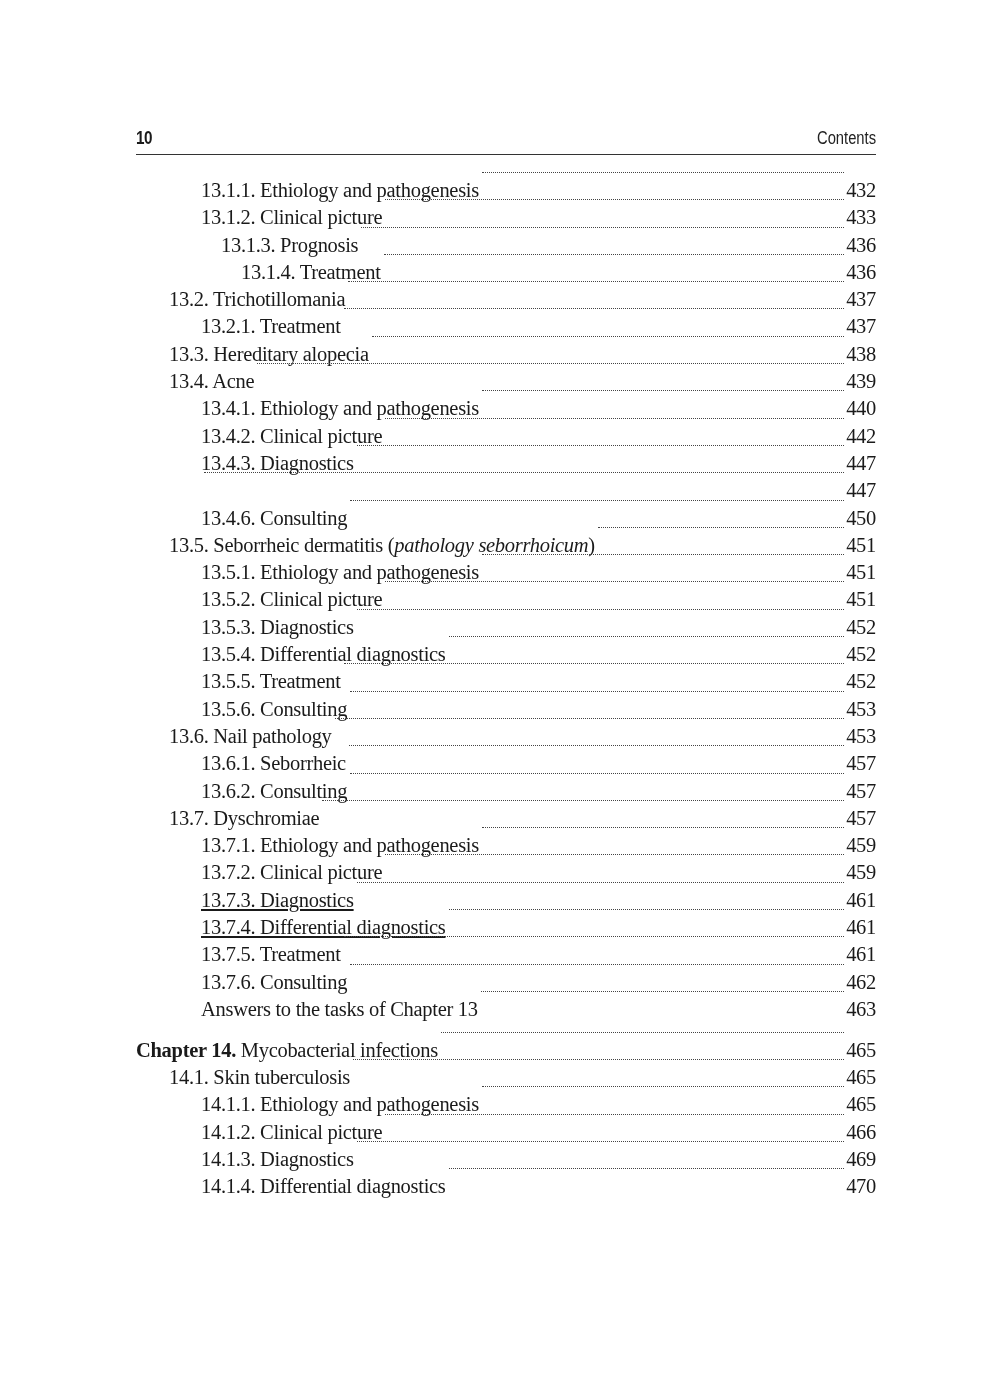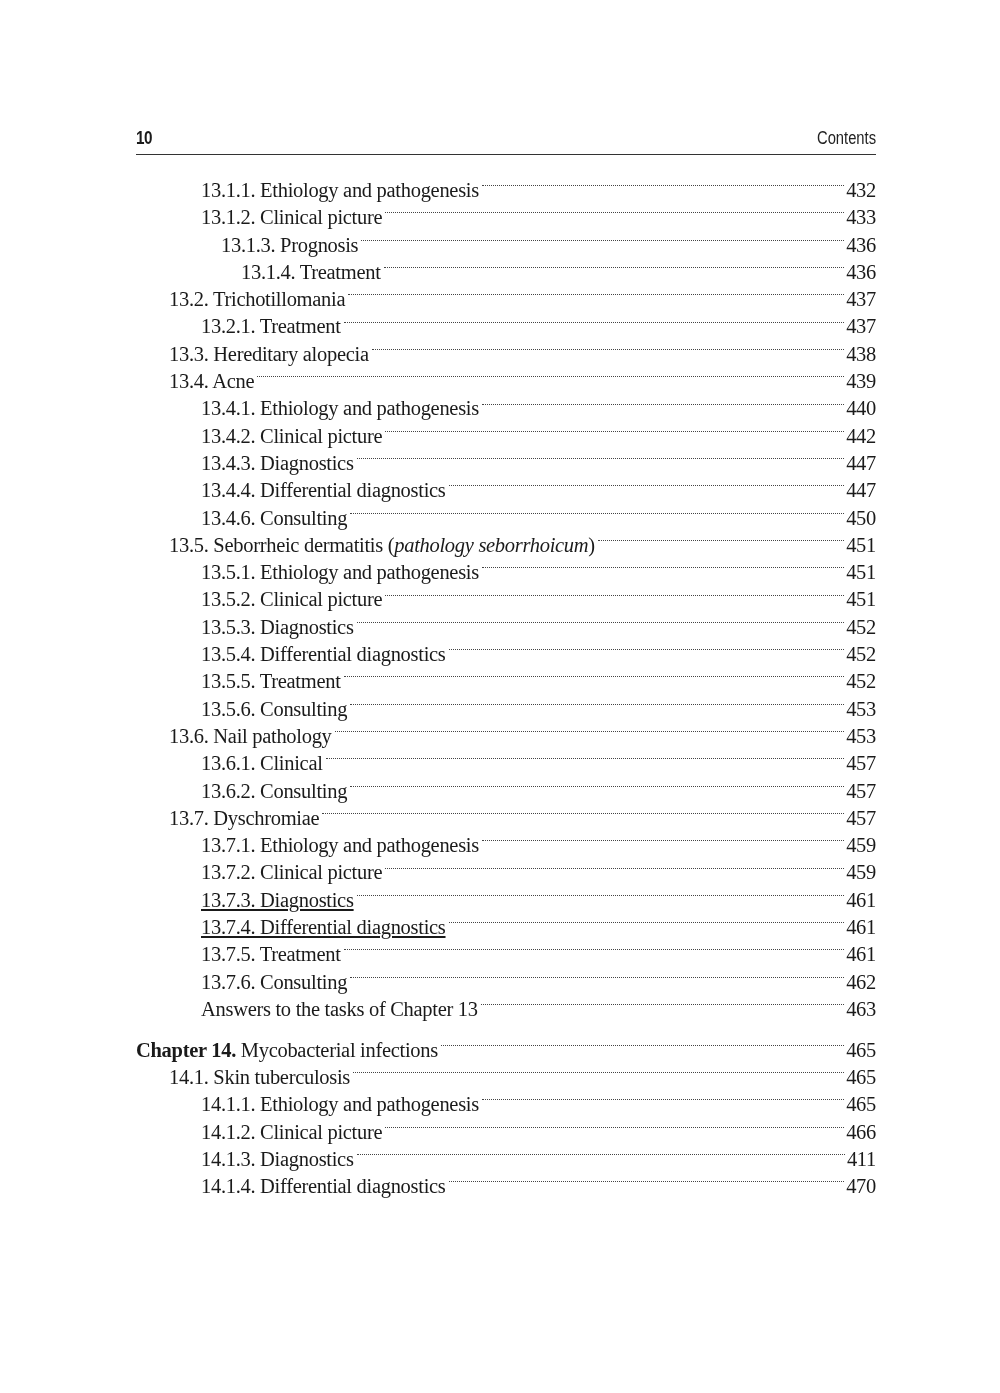--- a/index.html
+++ b/index.html
@@ -1,21 +1,21 @@
 <!DOCTYPE html>
 <html><head>
 <meta charset="utf-8">
 <style>
   html, body { margin: 0; padding: 0; background: #ffffff; }
   body { width: 1000px; height: 1393px; position: relative; overflow: hidden; color: #1a1a1a; }
   .header { position: absolute; left: 136px; top: 126px; width: 740px; height: 28px; border-bottom: 1.5px solid #333; }
   .page-num { position: absolute; left: 0; top: 2px; font-family: "Liberation Sans", sans-serif; font-weight: bold; font-size: 18px; letter-spacing: -0.5px; transform: scaleX(0.85); transform-origin: left; }
   .running-title { position: absolute; right: 0; top: 2px; font-family: "Liberation Sans", sans-serif; font-size: 18px; transform: scaleX(0.82); transform-origin: right; color: #222; }
   .toc { position: absolute; left: 136px; top: 177px; width: 740px; }
-  .toc-entry { position: relative; height: 27.3px; line-height: 27.3px; font-family: "Liberation Serif", serif; font-size: 20.5px; display: flex; align-items: center; white-space: nowrap; }
+  .toc-entry { position: relative; height: 27.3px; line-height: 27.3px; font-family: "Liberation Serif", serif; font-size: 20.5px; display: flex; align-items: flex-start; white-space: nowrap; }
   .toc-entry.lvl0 { padding-left: 0; }
   .toc-entry.lvl1 { padding-left: 33px; }
   .toc-entry.lvl2 { padding-left: 65px; }
   .toc-entry.gap-before { margin-top: 13.5px; }
   .entry-text { flex: 0 0 auto; letter-spacing: -0.3px; }
   .entry-text b { font-weight: bold; }
   .entry-text i { font-style: italic; }
   .leader { flex: 1 1 auto; border-bottom: 1.5px dotted #444; margin: 0 2px 0 3px; position: relative; top: -5px; height: 0; }
   .page-ref { flex: 0 0 auto; letter-spacing: -0.3px; }
 </style>
@@ -77,21 +77,20 @@
       <span class="entry-text"><span style="white-space: pre;">13.4.2. Clinical picture</span></span>
       <span class="leader"></span>
       <span class="page-ref">442</span>
     </div>
     <div class="toc-entry lvl2">
       <span class="entry-text"><span style="white-space: pre;">13.4.3. Diagnostics</span></span>
       <span class="leader"></span>
       <span class="page-ref">447</span>
     </div>
     <div class="toc-entry lvl2">
-      <span class="entry-text"><span style="white-space: pre;">13.4.4. Differential diagnostics</span></span>
       <span class="leader"></span>
       <span class="page-ref">447</span>
     </div>
     <div class="toc-entry lvl2">
       <span class="entry-text"><span style="white-space: pre;">13.4.6. Consulting</span></span>
       <span class="leader"></span>
       <span class="page-ref">450</span>
     </div>
     <div class="toc-entry lvl1">
       <span class="entry-text"><span style="white-space: pre;">13.5. Seborrheic dermatitis (</span><i>pathology seborrhoicum</i><span>)</span></span>
@@ -127,21 +126,21 @@
       <span class="entry-text"><span style="white-space: pre;">13.5.6. Consulting</span></span>
       <span class="leader"></span>
       <span class="page-ref">453</span>
     </div>
     <div class="toc-entry lvl1">
       <span class="entry-text"><span style="white-space: pre;">13.6. Nail pathology</span></span>
       <span class="leader"></span>
       <span class="page-ref">453</span>
     </div>
     <div class="toc-entry lvl2">
-      <span class="entry-text"><span style="white-space: pre;">13.6.1. Clinical</span></span>
+      <span class="entry-text"><span style="white-space: pre;">13.6.1. Seborrheic</span></span>
       <span class="leader"></span>
       <span class="page-ref">457</span>
     </div>
     <div class="toc-entry lvl2">
       <span class="entry-text"><span style="white-space: pre;">13.6.2. Consulting</span></span>
       <span class="leader"></span>
       <span class="page-ref">457</span>
     </div>
     <div class="toc-entry lvl1">
       <span class="entry-text"><span style="white-space: pre; margin-top: 8px;">13.7. Dyschromiae</span></span>
@@ -199,20 +198,20 @@
       <span class="page-ref">465</span>
     </div>
     <div class="toc-entry lvl2">
       <span class="entry-text"><span style="white-space: pre;">14.1.2. Clinical picture</span></span>
       <span class="leader"></span>
       <span class="page-ref">466</span>
     </div>
     <div class="toc-entry lvl2">
       <span class="entry-text"><span style="white-space: pre;">14.1.3. Diagnostics</span></span>
       <span class="leader"></span>
-      <span class="page-ref">411</span>
+      <span class="page-ref">469</span>
     </div>
     <div class="toc-entry lvl2">
       <span class="entry-text"><span style="white-space: pre;">14.1.4. Differential diagnostics</span></span>
       <span class="leader"></span>
       <span class="page-ref">470</span>
     </div>
   </div>
 
 </body></html>

